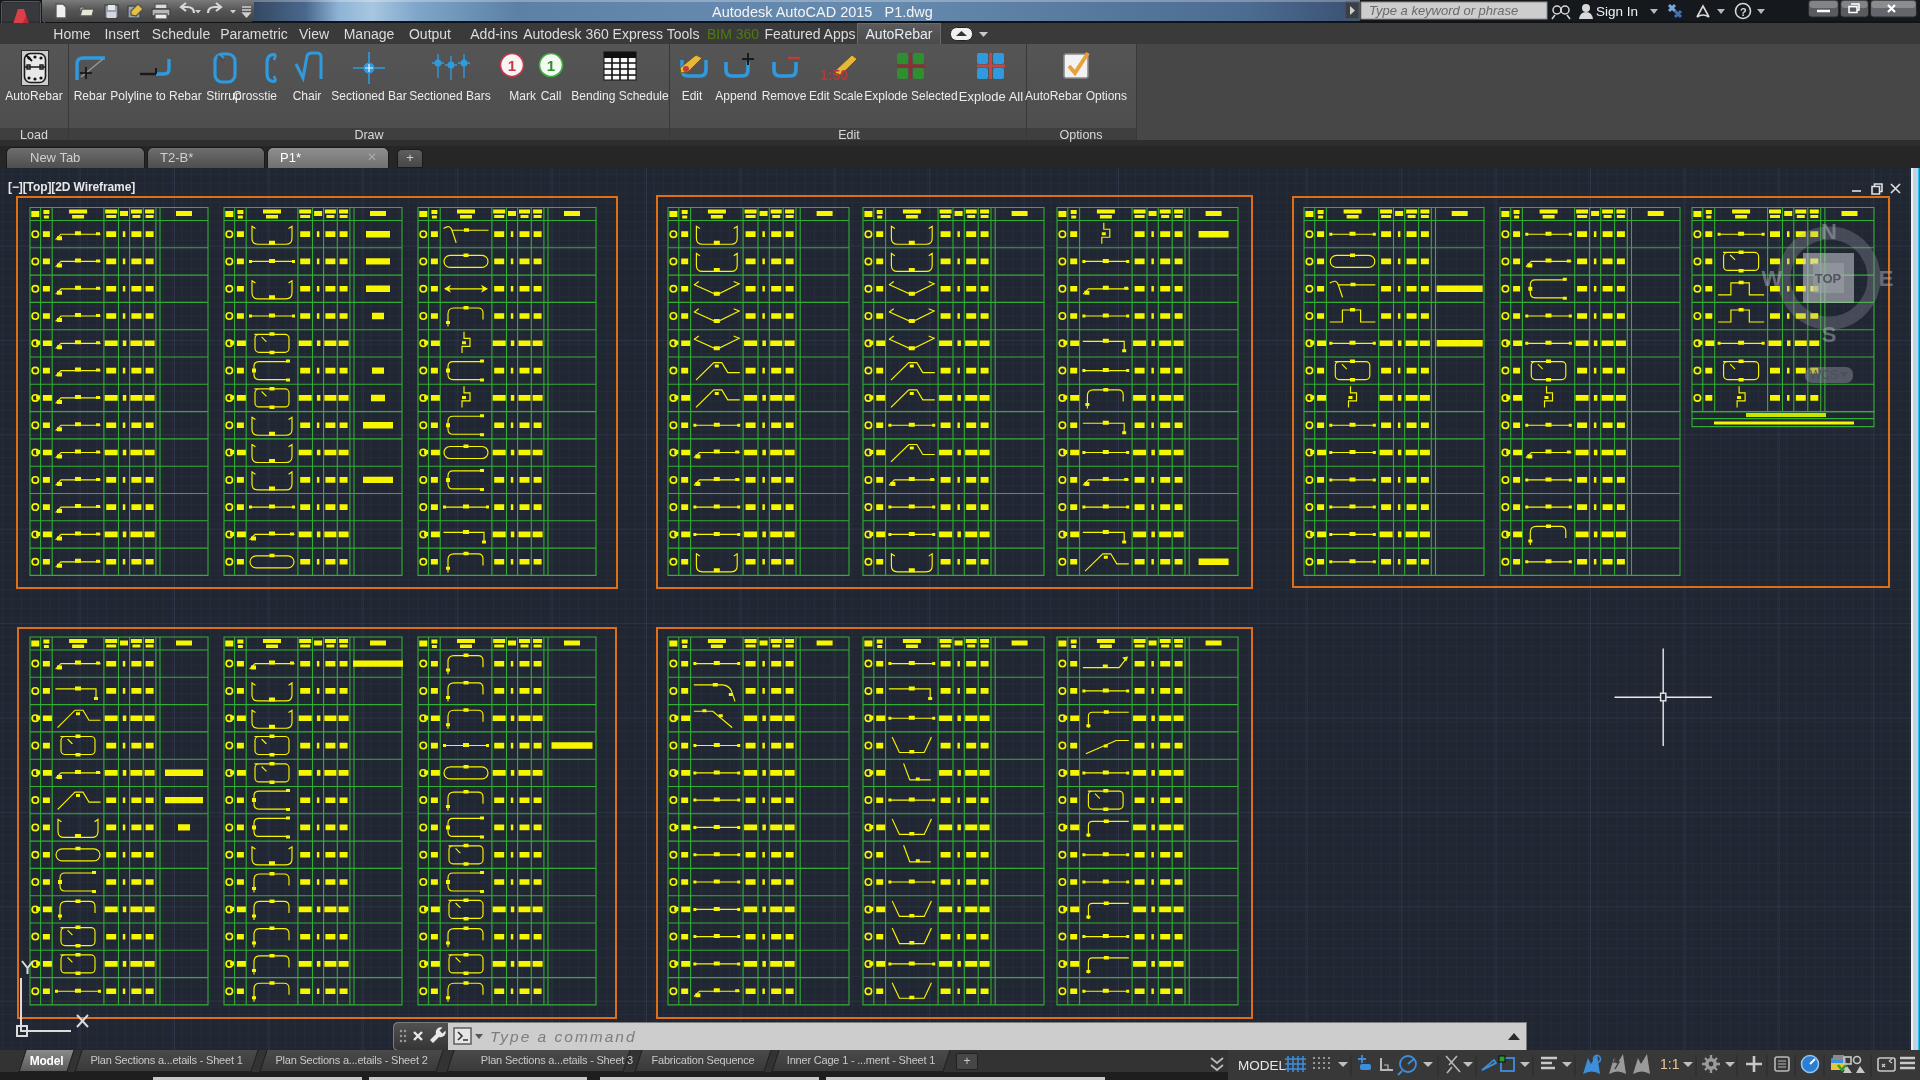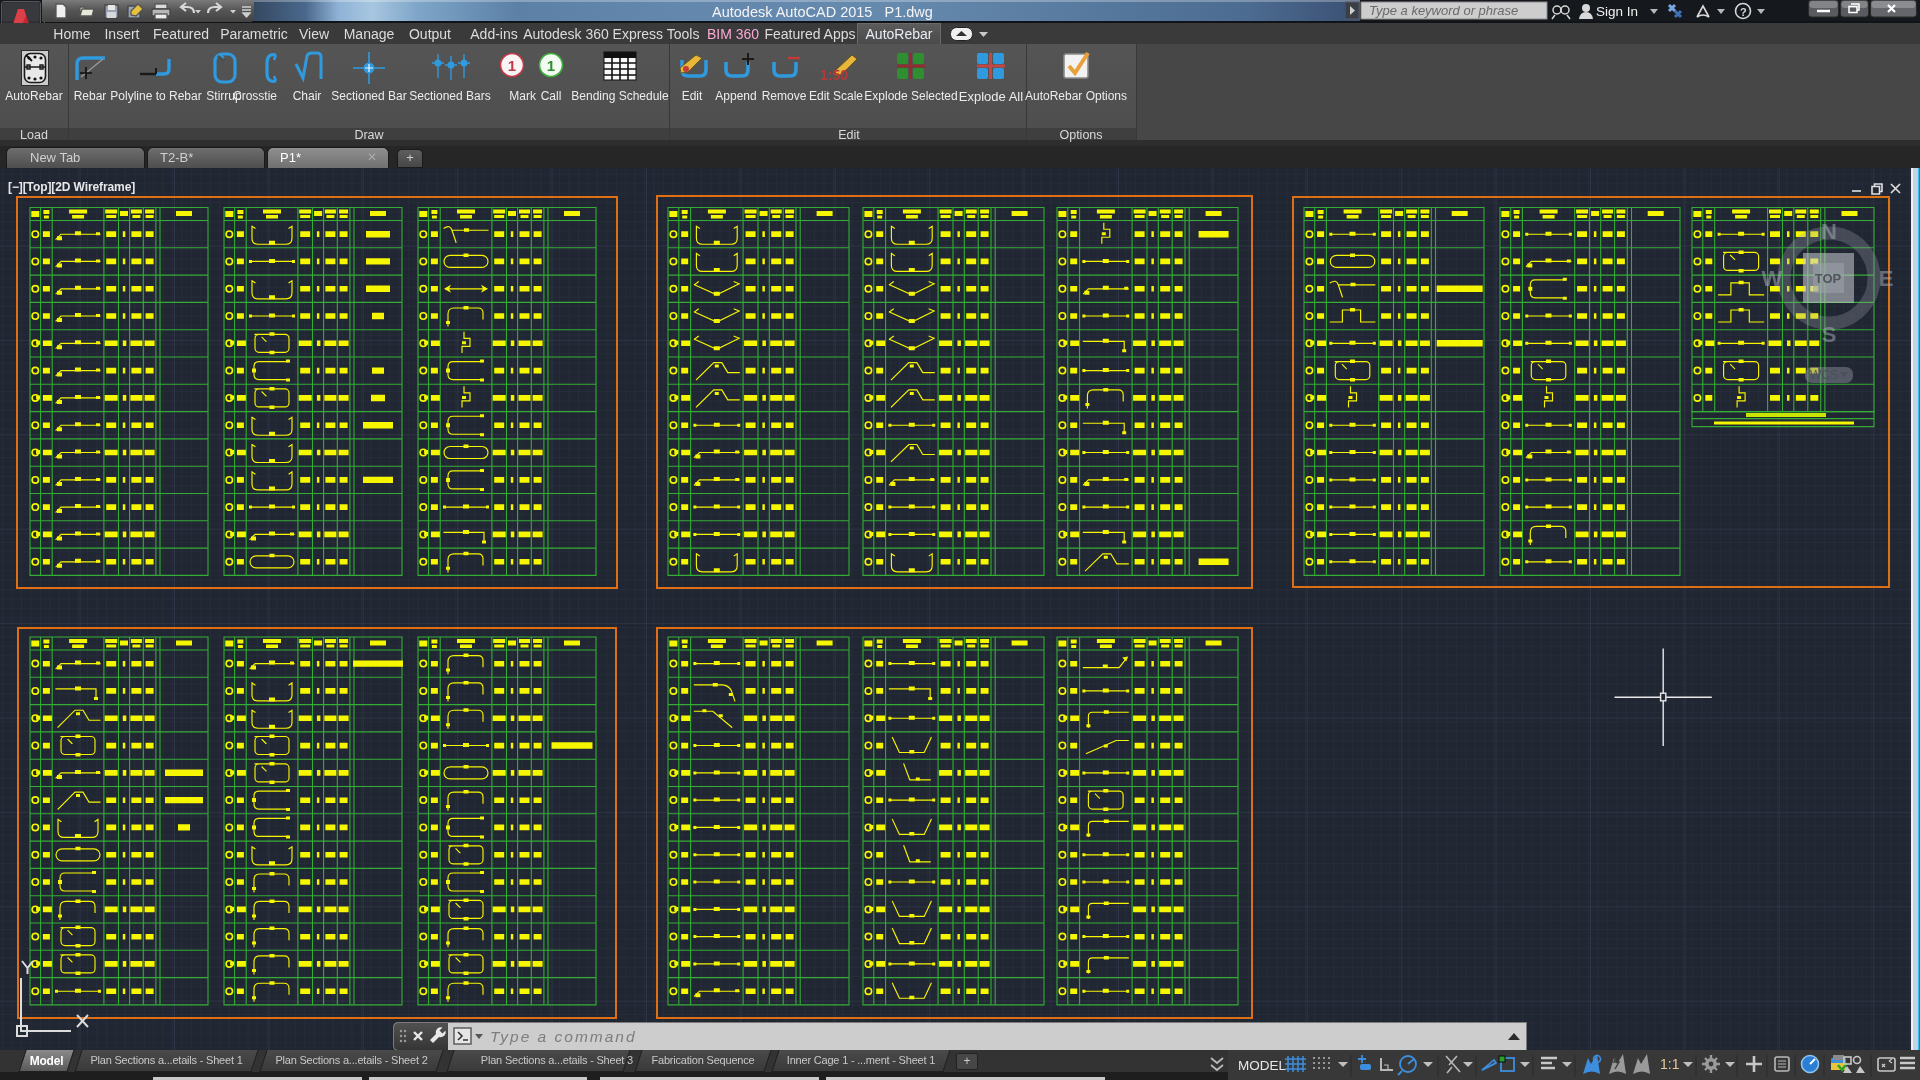--- a/index.html
+++ b/index.html
@@ -71,29 +71,29 @@
 <rect x="1.5" y="1" width="28" height="7" rx="3" fill="rgba(255,255,255,0.25)"></rect>
 <rect x="33.5" y="1" width="26" height="7" rx="3" fill="rgba(255,255,255,0.25)"></rect>
 <rect x="63.5" y="1" width="44" height="7" rx="3" fill="rgba(255,255,255,0.25)"></rect>
 <path d="M9,11h13" stroke="#fff" stroke-width="2.5"></path>
 <path d="M41,6.5h8v6h-8z m2,-2.5h8v6h-2" stroke="#fff" fill="none" stroke-width="1.5"></path>
 <path d="M80,5l7,7 M87,5l-7,7" stroke="#fff" stroke-width="2.2"></path>
 </svg>
 <div class="abs" style="left:0;top:23px;width:1920px;height:21px;background:#3a3a3a"></div>
 <div class="abs" style="top:26px;left:12px;width:120px;text-align:center;font-size:14px;color:#dcdcdc">Home</div>
 <div class="abs" style="top:26px;left:62px;width:120px;text-align:center;font-size:14px;color:#dcdcdc">Insert</div>
-<div class="abs" style="top:26px;left:121px;width:120px;text-align:center;font-size:14px;color:#dcdcdc">Featured</div>
+<div class="abs" style="top:26px;left:121px;width:120px;text-align:center;font-size:14px;color:#dcdcdc">Schedule</div>
 <div class="abs" style="top:26px;left:194px;width:120px;text-align:center;font-size:14px;color:#dcdcdc">Parametric</div>
 <div class="abs" style="top:26px;left:254px;width:120px;text-align:center;font-size:14px;color:#dcdcdc">View</div>
 <div class="abs" style="top:26px;left:309px;width:120px;text-align:center;font-size:14px;color:#dcdcdc">Manage</div>
 <div class="abs" style="top:26px;left:370px;width:120px;text-align:center;font-size:14px;color:#dcdcdc">Output</div>
 <div class="abs" style="top:26px;left:434px;width:120px;text-align:center;font-size:14px;color:#dcdcdc">Add-ins</div>
 <div class="abs" style="top:26px;left:506px;width:120px;text-align:center;font-size:14px;color:#dcdcdc">Autodesk 360</div>
 <div class="abs" style="top:26px;left:596px;width:120px;text-align:center;font-size:14px;color:#dcdcdc">Express Tools</div>
-<div class="abs" style="top:26px;left:673px;width:120px;text-align:center;font-size:14px;color:#f9a8d4">BIM 360</div>
+<div class="abs" style="top:26px;left:673px;width:120px;text-align:center;font-size:14px;color:#4d7c0f">BIM 360</div>
 <div class="abs" style="top:26px;left:750px;width:120px;text-align:center;font-size:14px;color:#dcdcdc">Featured Apps</div>
 <div class="abs" style="left:857px;top:23px;width:84px;height:21px;background:linear-gradient(#5b5b5b,#4a4a4a);border:1px solid #6a6a6a;border-bottom:none"></div>
 <div class="abs" style="top:26px;left:839px;width:120px;text-align:center;font-size:14px;color:#e8ecf4">AutoRebar</div>
 <svg class="abs" style="left:950px;top:27px" width="40" height="14">
 <rect x="0.5" y="0.5" width="22" height="13" rx="6" fill="#f0f0f0" stroke="#222"></rect>
 <path d="M6,9l5.5,-5l5.5,5z" fill="#333"></path>
 <path d="M29,5l4.5,5l4.5,-5z" fill="#c8c8c8"></path>
 </svg>
 <div class="abs" style="left:0;top:44px;width:1920px;height:96px;background:#474747"></div>
 <div class="abs" style="left:0px;top:44px;width:69px;height:84px;background:linear-gradient(#555555,#4e4e4e)"></div>

